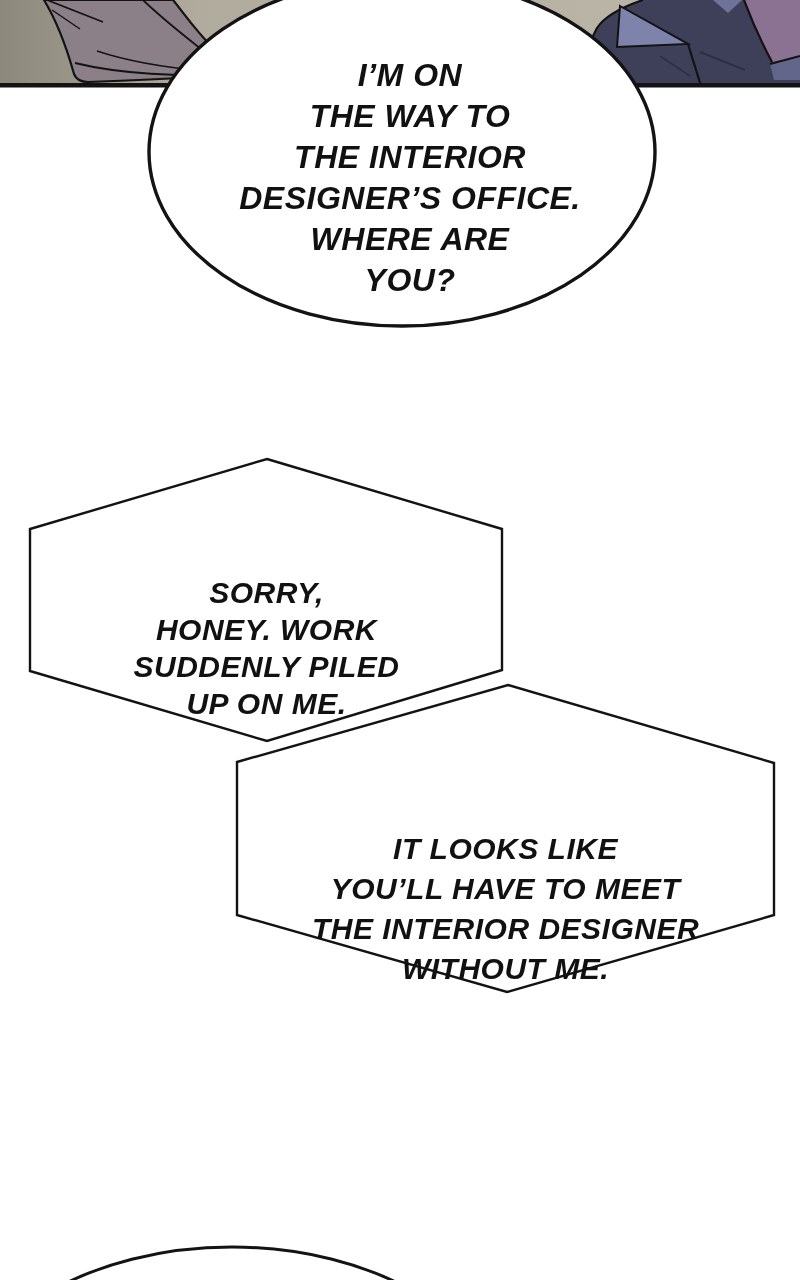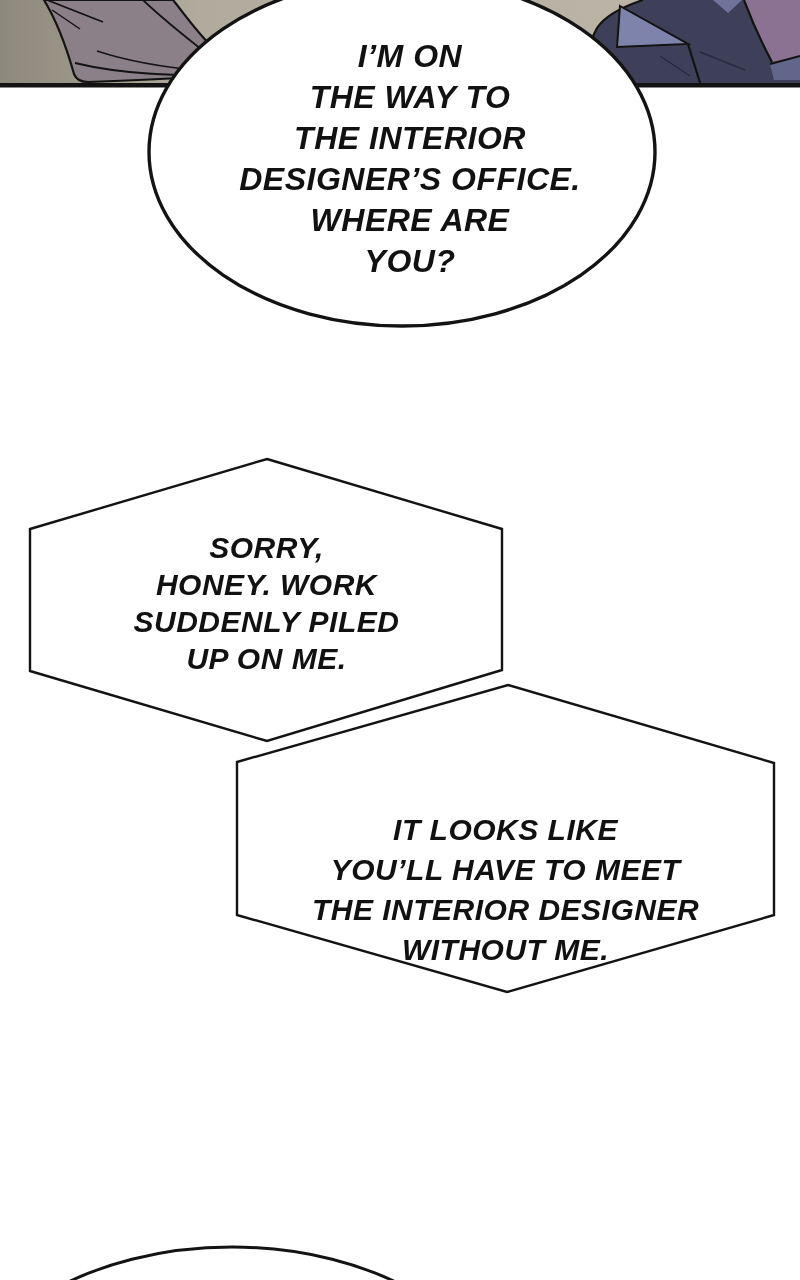--- a/index.html
+++ b/index.html
@@ -14,27 +14,28 @@
   .bubble-text{
     position:absolute;
     text-align:center;
     white-space:pre-line;
     color:#111111;
     font-weight:bold;
     font-style:italic;
     letter-spacing:0.5px;
     -webkit-user-select:none;
     user-select:none;
+    margin-top:19px;
   }
   .t-main{
     left:190px;top:36px;width:440px;
     font-size:32px;line-height:41px;
   }
   .t-hex1{
-    left:30px;top:529px;width:473px;
+    left:30px;top:555px;width:473px;
     font-size:30px;line-height:37px;
   }
   .t-hex2{
     left:237px;top:810px;width:537px;
     font-size:30px;line-height:40px;
   }
 </style>
 </head>
 <body>
 

